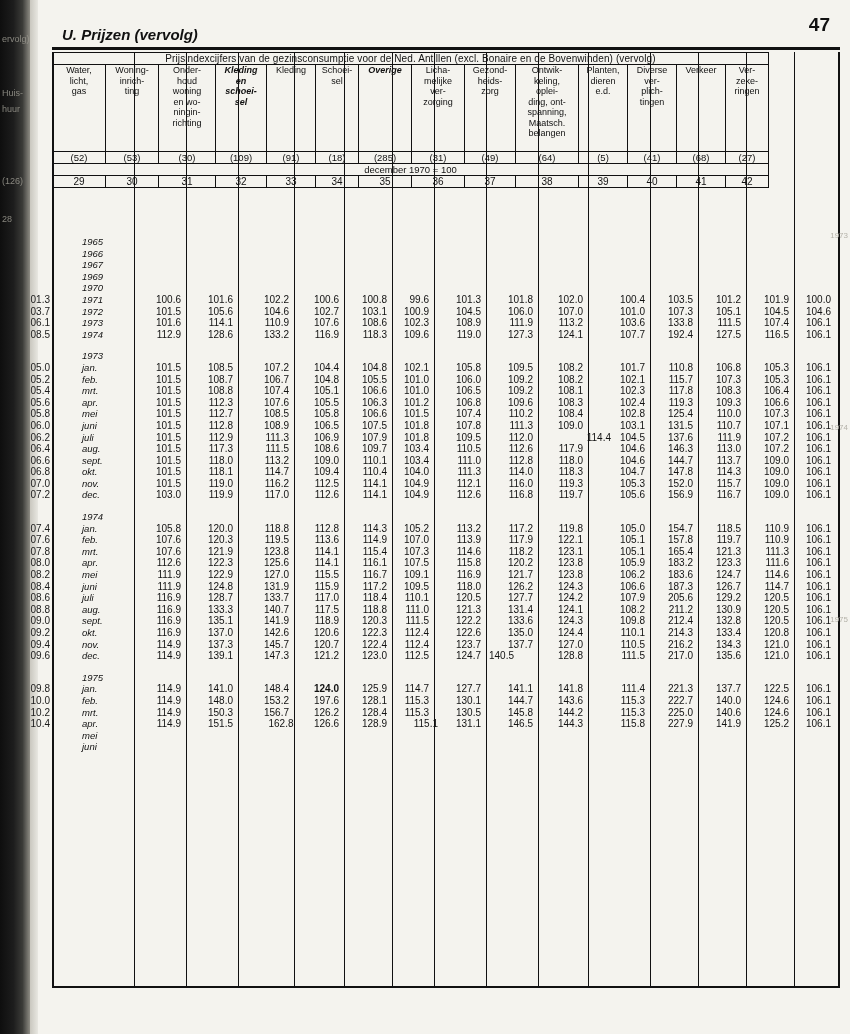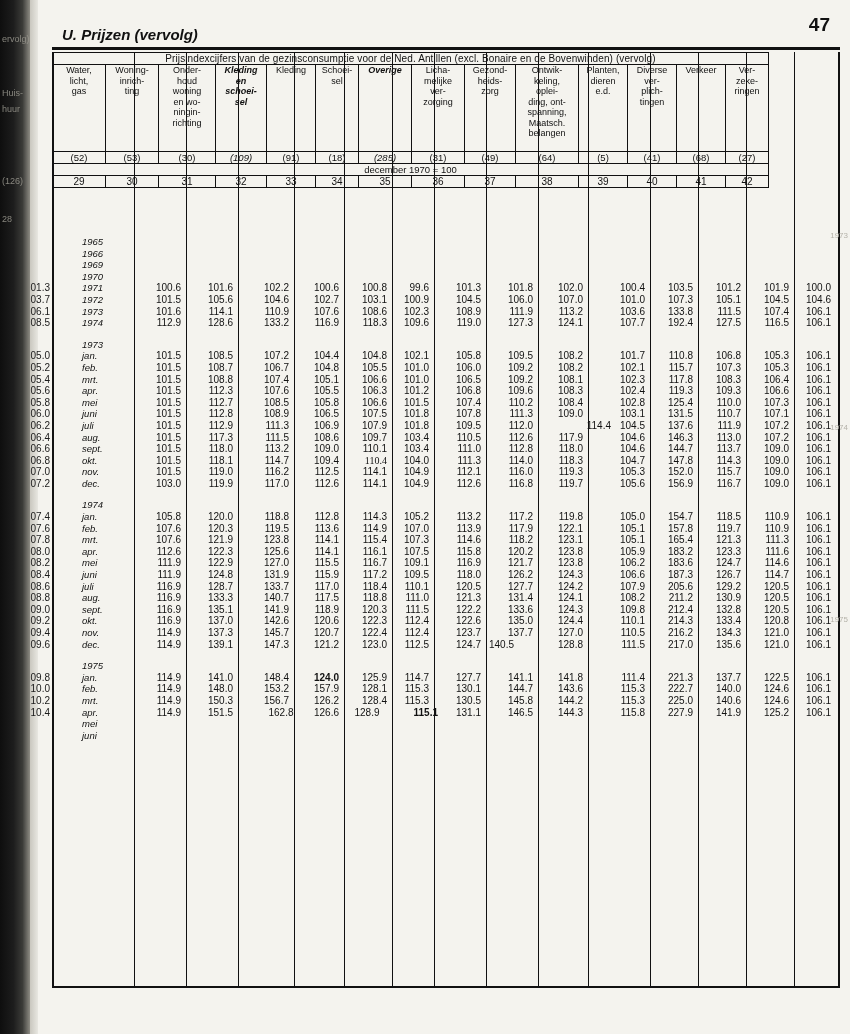--- a/index.html
+++ b/index.html
@@ -48,21 +48,21 @@
     font-weight:normal;
   }
   .banner{
     font-size:10px;font-weight:bold;padding:3px 0 3px 0;letter-spacing:.1px;
   }
   .colhead{
     height:86px;vertical-align:top;padding:4px 2px 0 2px;font-size:9px;line-height:10.5px;
   }
   .colhead.ital{font-style:italic;font-weight:bold;}
   .wt{font-size:9.5px;padding:2px 0 3px 0;}
-  .wt.ital{font-style:italic;}
+  .wt.ital{}
   .base{font-size:9.5px;padding:2px 0;}
   .colnum{font-size:10px;padding:3px 0;}
   
   .grid{
     position:absolute;left:14px;top:236px;width:784px;font-size:10px;
   }
   .rowline{
     position:relative;height:11.6px;white-space:nowrap;
   }
   .yearlbl{
@@ -217,20 +217,23 @@
 
   <div class="grid" id="grid">
       <div style="margin-top: 0px;">
         <div class="rowline">
           <span class="yearlbl">1965</span>
         </div>
         <div class="rowline">
           <span class="yearlbl">1966</span>
         </div>
         <div class="rowline">
+          <span class="yearlbl">1967</span>
+        </div>
+        <div class="rowline">
           <span class="yearlbl">1969</span>
         </div>
         <div class="rowline">
           <span class="yearlbl">1970</span>
         </div>
         <div class="rowline">
           <span class="yearlbl">1971</span>
           <span class="sidecol">01.3</span>
           <span class="cellv" style="left: 89px;">100.6</span>
           <span class="cellv" style="left: 141px;">101.6</span>
@@ -468,21 +471,21 @@
           <span class="cellv" style="left: 697px;">109.0</span>
           <span class="cellv" style="left: 739px;">106.1</span>
         </div>
         <div class="rowline">
           <span class="yearlbl">okt.</span>
           <span class="sidecol">06.8</span>
           <span class="cellv" style="left: 89px;">101.5</span>
           <span class="cellv" style="left: 141px;">118.1</span>
           <span class="cellv" style="left: 197px;">114.7</span>
           <span class="cellv" style="left: 247px;">109.4</span>
-          <span class="cellv" style="left: 295px; font-family: Liberation Serif, serif;">110.4</span>
+          <span class="cellv" style="left: 295px;">110.4</span>
           <span class="cellv" style="left: 337px;">104.0</span>
           <span class="cellv" style="left: 389px;">111.3</span>
           <span class="cellv" style="left: 441px;">114.0</span>
           <span class="cellv" style="left: 491px;">118.3</span>
           <span class="cellv" style="left: 553px;">104.7</span>
           <span class="cellv" style="left: 601px;">147.8</span>
           <span class="cellv" style="left: 649px;">114.3</span>
           <span class="cellv" style="left: 697px;">109.0</span>
           <span class="cellv" style="left: 739px;">106.1</span>
         </div>
@@ -765,21 +768,21 @@
           <span class="cellv" style="left: 649px;">137.7</span>
           <span class="cellv" style="left: 697px;">122.5</span>
           <span class="cellv" style="left: 739px;">106.1</span>
         </div>
         <div class="rowline">
           <span class="yearlbl">feb.</span>
           <span class="sidecol">10.0</span>
           <span class="cellv" style="left: 89px;">114.9</span>
           <span class="cellv" style="left: 141px;">148.0</span>
           <span class="cellv" style="left: 197px;">153.2</span>
-          <span class="cellv" style="left: 247px;">157.9</span>
+          <span class="cellv" style="left: 247px;">197.6</span>
           <span class="cellv" style="left: 295px;">128.1</span>
           <span class="cellv" style="left: 337px;">115.3</span>
           <span class="cellv" style="left: 389px;">130.1</span>
           <span class="cellv" style="left: 441px;">144.7</span>
           <span class="cellv" style="left: 491px;">143.6</span>
           <span class="cellv" style="left: 553px;">115.3</span>
           <span class="cellv" style="left: 601px;">222.7</span>
           <span class="cellv" style="left: 649px;">140.0</span>
           <span class="cellv" style="left: 697px;">124.6</span>
           <span class="cellv" style="left: 739px;">106.1</span>
@@ -802,22 +805,22 @@
           <span class="cellv" style="left: 697px;">124.6</span>
           <span class="cellv" style="left: 739px;">106.1</span>
         </div>
         <div class="rowline">
           <span class="yearlbl">apr.</span>
           <span class="sidecol">10.4</span>
           <span class="cellv" style="left: 89px;">114.9</span>
           <span class="cellv" style="left: 141px;">151.5</span>
           <span class="cellv" style="left: 209px; text-align: center;">162.8</span>
           <span class="cellv" style="left: 247px;">126.6</span>
-          <span class="cellv" style="left: 295px; text-align: center;">128.9</span>
-          <span class="cellv" style="left: 346px; font-weight: bold;">115.1</span>
+          <span class="cellv" style="left: 295px;">128.9</span>
+          <span class="cellv" style="left: 346px;">115.1</span>
           <span class="cellv" style="left: 389px;">131.1</span>
           <span class="cellv" style="left: 441px;">146.5</span>
           <span class="cellv" style="left: 491px;">144.3</span>
           <span class="cellv" style="left: 553px;">115.8</span>
           <span class="cellv" style="left: 601px;">227.9</span>
           <span class="cellv" style="left: 649px;">141.9</span>
           <span class="cellv" style="left: 697px;">125.2</span>
           <span class="cellv" style="left: 739px;">106.1</span>
         </div>
         <div class="rowline">

